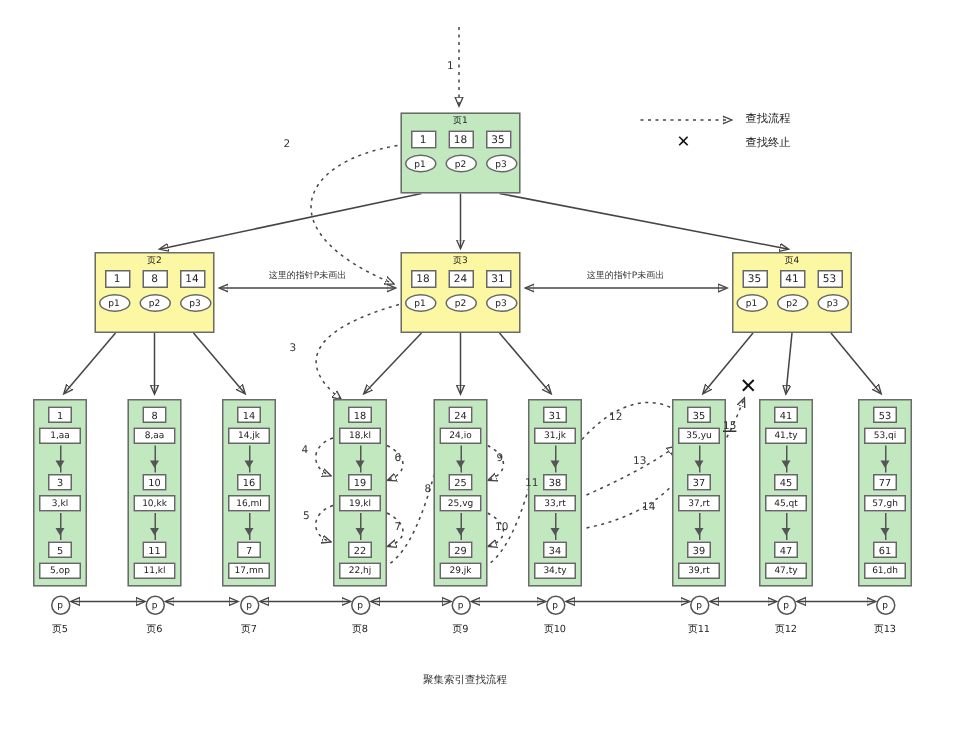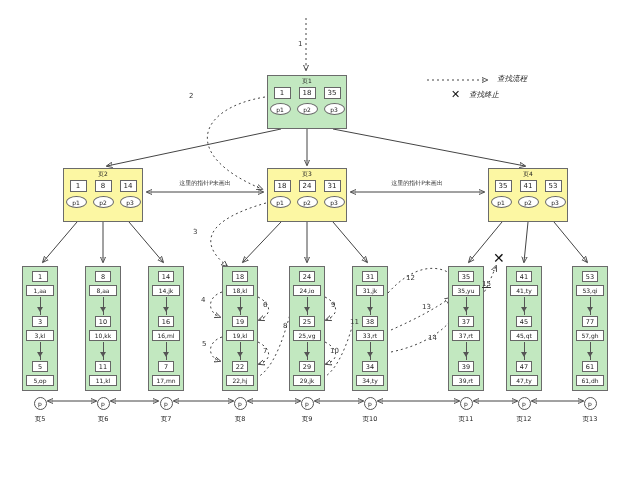--- a/index.html
+++ b/index.html
@@ -32,21 +32,21 @@
   .rbox{width:28px;height:11px;margin-top:3px;font-size:6px;}
   .darr{width:0;height:18px;border-left:1px solid #555;position:relative;margin:1px 0;}
   .darr::after{content:"";position:absolute;left:-3.5px;bottom:0;border:3px solid transparent;border-top:5px solid #555;}
   .pcirc{width:13px;height:13px;border-radius:50%;border:1px solid #555;background:var(--cell-fill,#fff);
          font-size:6px;display:flex;align-items:center;justify-content:center;margin-top:6px;box-sizing:border-box;}
   .leaflabel{font-size:6.5px;margin-top:5px;white-space:nowrap;}
 
   
   .step{position:absolute;font-size:7px;color:#333;}
   .note{position:absolute;font-size:6px;color:#333;width:70px;text-align:center;white-space:nowrap;}
-  .legend-label{position:absolute;font-size:7.5px;color:#222;font-style:italic;}
+  .legend-label{position:absolute;font-size:7.5px;color:#222;}
   .stopmark{position:absolute;font-weight:bold;color:#111;}
   .stopmark.big{font-size:14px;}
   .stopmark.small{font-size:11px;}
   .caption{position:absolute;top:448px;left:240px;width:140px;text-align:center;font-size:7px;color:#333;}
   .watermark{position:absolute;top:461px;right:16px;font-size:16px;color:var(--watermark,#a6a6a6);letter-spacing:.5px;}
 </style>
 </head>
 <body>
 
 <div class="canvas">
@@ -310,16 +310,17 @@
   <span class="step" style="left:350px;top:318px;">11</span>
   <span class="step" style="left:406px;top:274px;">12</span>
   <span class="step" style="left:422px;top:303px;">13</span>
   <span class="step" style="left:428px;top:334px;">14</span>
   <span class="step" style="left:482px;top:280px;text-decoration:underline;">15</span>
 
   <span class="stopmark big" style="left:493px;top:250px;">✕</span>
 
   <span class="legend-label" style="left:497px;top:74px;">查找流程</span>
   <span class="stopmark small" style="left:451px;top:88px;">✕</span>
-  <span class="legend-label" style="left:469px;top:90px;text-align:right;">查找终止</span>
-
+  <span class="legend-label" style="left:497px;top:90px;text-align:right;">查找终止</span>
+
+  <span class="caption">聚集索引查找流程</span>
 
 </div>
 
 </body></html>

